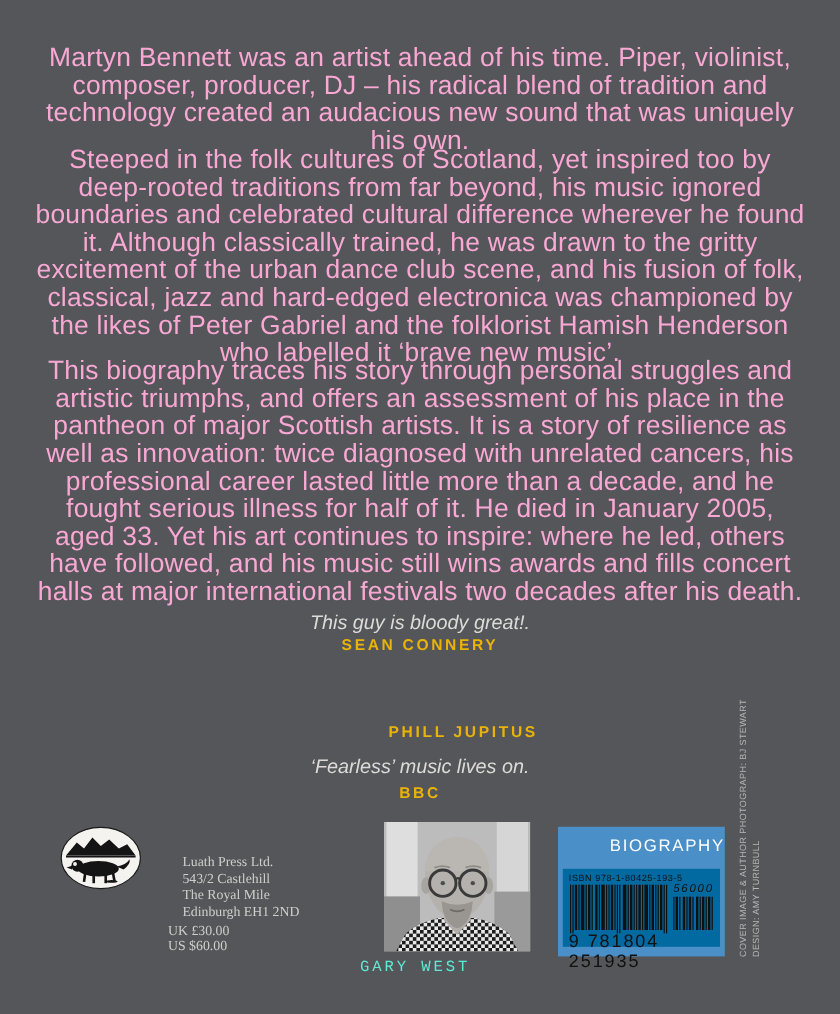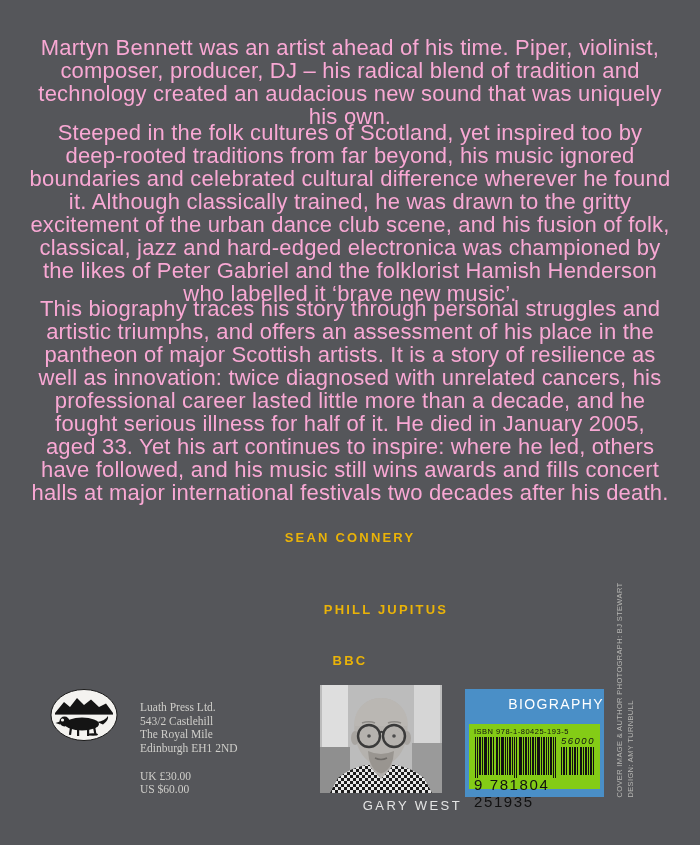--- a/index.html
+++ b/index.html
@@ -29,53 +29,53 @@
     position:absolute; left:0; width:100%; margin:0;
     text-align:center; color:#eab308; font-weight:bold;
     font-size:13px; letter-spacing:2.2px;
   }
   .q1t { top:508px; } .q1a { top:530px; }
   .q2t { top:557px; } .q2a { top:602px;padding-left:36px; }
   .q3t { top:628px; } .q3a { top:653px; }
   
   .logo { position:absolute; left:49px; top:688px; }
   .pub {
-    position:absolute; left:140px; top:701px; margin:0;
+    position:absolute; left:140px; top:701px; margin:12px;
     color:#CFCECA; font-family:"Liberation Serif", serif;
     font-size:11.5px; line-height:13.5px;
   }
   .prices {
     position:absolute; left:140px; top:770px; margin:0;
     color:#CFCECA; font-family:"Liberation Serif", serif;
     font-size:11.5px; line-height:12.5px;
   }
   
   .photo { position:absolute; left:320px; top:685px; }
   .caption {
     position:absolute; left:300px; top:798px; width:162px; margin:0;
-    text-align:right; color:#e5e5e5;
-    font-family:Liberation Sans, sans-serif;
+    text-align:left; color:#5eead4;
+    font-family:Liberation Mono, monospace;
     font-size:13px; letter-spacing:2.4px;
   }
   
   .bcbox {
     position:absolute; left:465px; top:689px; width:139px; height:108px;
     background:#4A8FC7;
   }
   .bc-cat {
     margin:7px 0 0 0; text-align:right; color:#FFFFFF;
     font-size:14px; letter-spacing:1.4px;
   }
   .bc-site {
     margin:19px 0 0 0; text-align:center; color:#ECF3FA;
     font-size:10.5px; letter-spacing:0.3px;
   }
   .bc-panel {
     position:absolute; left:4px; right:4px; top:35px; height:65px;
-    background:#84cc16;
+    background:#0369a1;
   }
   .bc-isbn {
     position:absolute; left:5px; top:3px; margin:0; color:#111;
     font-size:7.5px; letter-spacing:0.5px;
   }
   .bars-main { position:absolute; left:6px; top:13px; }
   .bc-addon-num {
     position:absolute; left:92px; top:11px; margin:0; color:#111;
     font-size:9.5px; letter-spacing:1.5px;font-style:italic;
   }
@@ -94,24 +94,26 @@
 </style>
 </head>
 <body>
 
 <div class="cover">
 
   <p class="blurb-p p1">Martyn Bennett was an artist ahead of his time. Piper, violinist, composer, producer, DJ – his radical blend of tradition and technology created an audacious new sound that was uniquely his own.</p>
   <p class="blurb-p p2">Steeped in the folk cultures of Scotland, yet inspired too by deep-rooted traditions from far beyond, his music ignored boundaries and celebrated cultural difference wherever he found it. Although classically trained, he was drawn to the gritty excitement of the urban dance club scene, and his fusion of folk, classical, jazz and hard-edged electronica was championed by the likes of Peter Gabriel and the folklorist Hamish Henderson who labelled it ‘brave new music’.</p>
   <p class="blurb-p p3">This biography traces his story through personal struggles and artistic triumphs, and offers an assessment of his place in the pantheon of major Scottish artists. It is a story of resilience as well as innovation: twice diagnosed with unrelated cancers, his professional career lasted little more than a decade, and he fought serious illness for half of it. He died in January 2005, aged 33. Yet his art continues to inspire: where he led, others have followed, and his music still wins awards and fills concert halls at major international festivals two decades after his death.</p>
 
+  <p class="qt q1t">This guy is bloody great!.</p>
   <p class="attr q1a">SEAN CONNERY</p>
 
   <p class="attr q2a">PHILL JUPITUS</p>
 
+  <p class="qt q3t">‘Fearless’ music lives on.</p>
   <p class="attr q3a">BBC</p>
 
   <svg class="logo" width="70" height="54" viewBox="0 0 70 54">
     <ellipse cx="35" cy="27" rx="33" ry="25.5" fill="#F4F3F0" stroke="#1b1b1b" stroke-width="1"></ellipse>
     <path d="M6,25 L15,14 L21,19 L28,10 L35,17 L42,11.5 L50,19 L57,15.5 L64,25 Z" fill="#141414"></path>
     <rect x="6" y="25" width="58" height="1.6" fill="#141414"></rect>
     <g fill="#141414">
       <ellipse cx="33" cy="36" rx="17" ry="6.5"></ellipse>
       <circle cx="15.5" cy="33.5" r="5"></circle>
       <path d="M11,33.5 L6.5,35 L11,36.5 Z"></path>

